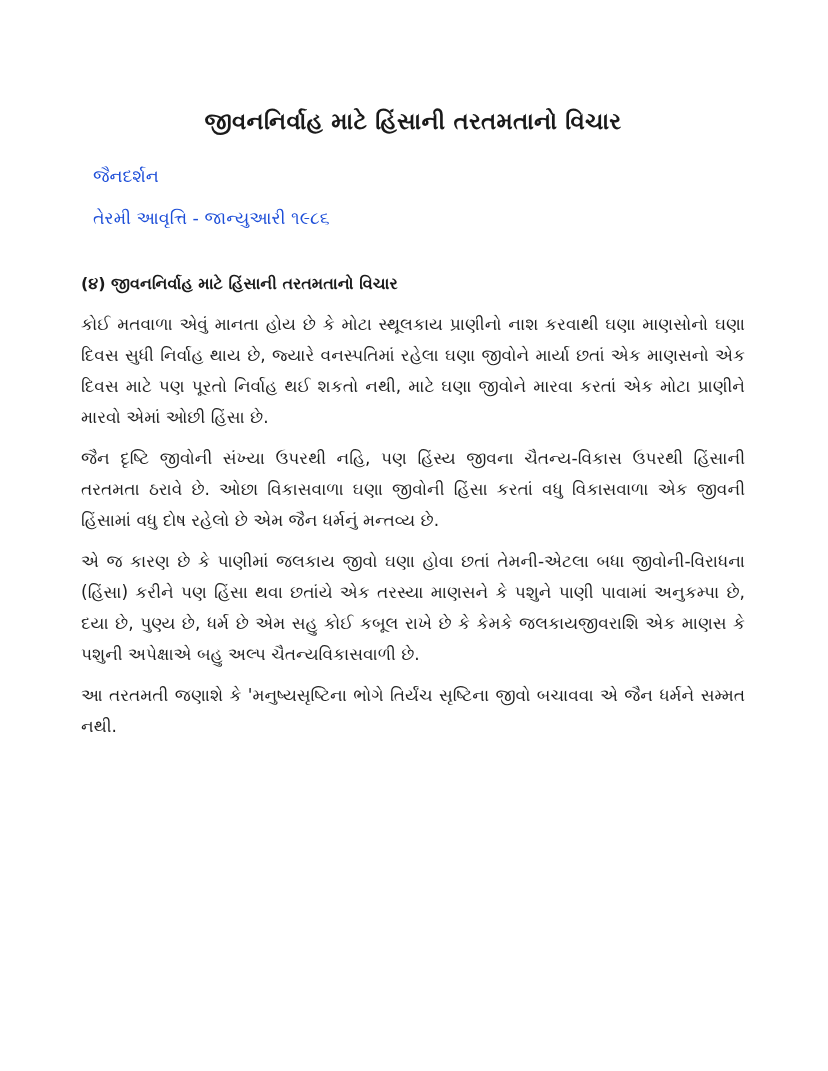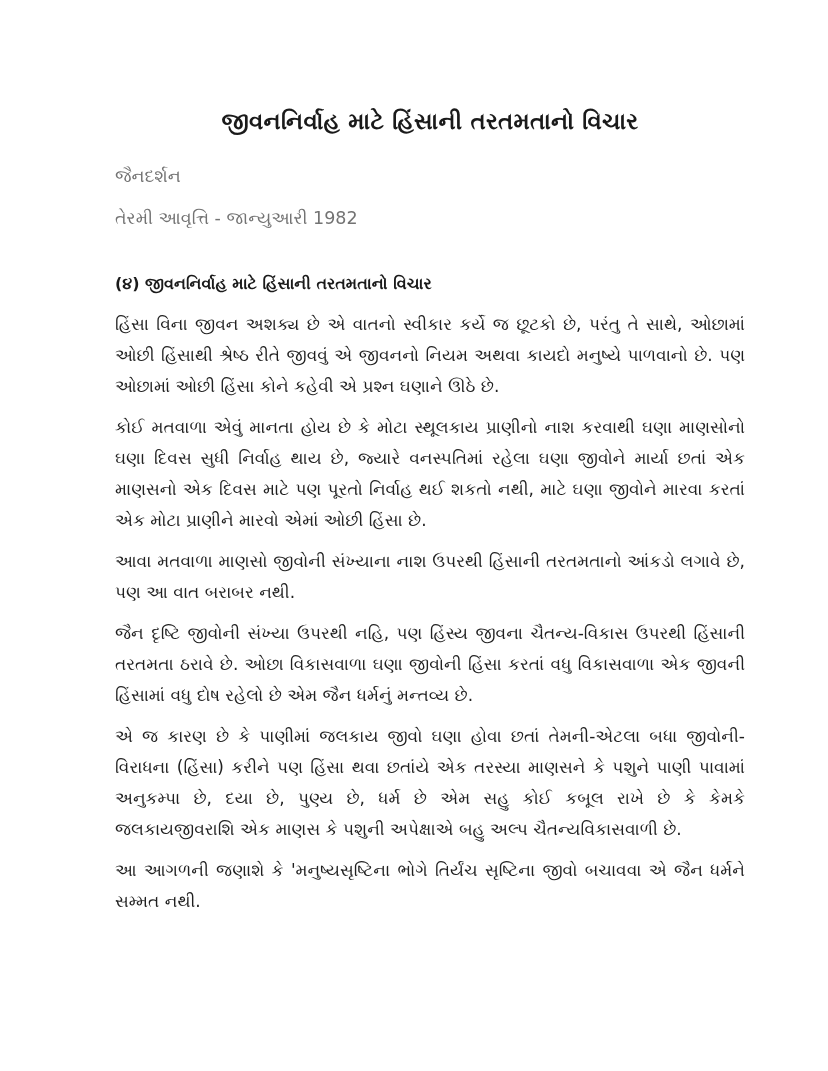--- a/index.html
+++ b/index.html
@@ -11,36 +11,36 @@
     width: 828px;
     height: 1071px;
     color: #1f1f1f;
     font-family: "DejaVu Sans", sans-serif;
     overflow: hidden;
   }
   .page {
     box-sizing: border-box;
     width: 828px;
     height: 1071px;
-    padding: 108px 83px 40px 115px;
+    padding: 108px 83px 40px 81px;
     background: #ffffff;
   }
   .doc-title {
     margin: 0 0 30px 0;
     text-align: center;
     font-size: 23px;
     font-weight: 600;
     letter-spacing: 0.2px;
     color: #1a1a1a;
   }
   .meta-line {
-    margin: 0 0 19px 0;
+    margin: 0 0 19px 12px;
     font-size: 17.5px;
     line-height: 23px;
-    color: #737373;
+    color: #1d4ed8;
   }
   .section-heading {
     margin: 44px 0 16px 0;
     font-size: 16px;
     font-weight: 700;
     color: #1a1a1a;
   }
   .body-paragraph {
     margin: 0 0 10px 0;
     font-size: 17px;
@@ -53,30 +53,28 @@
 </head>
 <body>
 
 <div class="page">
 
   <h1 class="doc-title">જીવનનિર્વાહ માટે હિંસાની તરતમતાનો વિચાર</h1>
 
   <p class="meta-line">જૈનદર્શન</p>
 
 
-  <p class="meta-line">તેરમી આવૃત્તિ - જાન્યુઆરી 1982</p>
+  <p class="meta-line">તેરમી આવૃત્તિ - જાન્યુઆરી ૧૯૮૬</p>
 
   <h2 class="section-heading">(૪) જીવનનિર્વાહ માટે હિંસાની તરતમતાનો વિચાર</h2>
 
-  <p class="body-paragraph">હિંસા વિના જીવન અશક્ય છે એ વાતનો સ્વીકાર કર્યે જ છૂટકો છે, પરંતુ તે સાથે, ઓછામાં ઓછી હિંસાથી શ્રેષ્ઠ રીતે જીવવું એ જીવનનો નિયમ અથવા કાયદો મનુષ્યે પાળવાનો છે. પણ ઓછામાં ઓછી હિંસા કોને કહેવી એ પ્રશ્ન ઘણાને ઊઠે છે.</p>
 
   <p class="body-paragraph">કોઈ મતવાળા એવું માનતા હોય છે કે મોટા સ્થૂલકાય પ્રાણીનો નાશ કરવાથી ઘણા માણસોનો ઘણા દિવસ સુધી નિર્વાહ થાય છે, જ્યારે વનસ્પતિમાં રહેલા ઘણા જીવોને માર્યા છતાં એક માણસનો એક દિવસ માટે પણ પૂરતો નિર્વાહ થઈ શકતો નથી, માટે ઘણા જીવોને મારવા કરતાં એક મોટા પ્રાણીને મારવો એમાં ઓછી હિંસા છે.</p>
 
-  <p class="body-paragraph">આવા મતવાળા માણસો જીવોની સંખ્યાના નાશ ઉપરથી હિંસાની તરતમતાનો આંકડો લગાવે છે, પણ આ વાત બરાબર નથી.</p>
 
   <p class="body-paragraph">જૈન દૃષ્ટિ જીવોની સંખ્યા ઉપરથી નહિ, પણ હિંસ્ય જીવના ચૈતન્ય-વિકાસ ઉપરથી હિંસાની તરતમતા ઠરાવે છે. ઓછા વિકાસવાળા ઘણા જીવોની હિંસા કરતાં વધુ વિકાસવાળા એક જીવની હિંસામાં વધુ દોષ રહેલો છે એમ જૈન ધર્મનું મન્તવ્ય છે.</p>
 
 
   <p class="body-paragraph">એ જ કારણ છે કે પાણીમાં જલકાય જીવો ઘણા હોવા છતાં તેમની-એટલા બધા જીવોની-વિરાધના (હિંસા) કરીને પણ હિંસા થવા છતાંયે એક તરસ્યા માણસને કે પશુને પાણી પાવામાં અનુકમ્પા છે, દયા છે, પુણ્ય છે, ધર્મ છે એમ સહુ કોઈ કબૂલ રાખે છે કે કેમકે જલકાયજીવરાશિ એક માણસ કે પશુની અપેક્ષાએ બહુ અલ્પ ચૈતન્યવિકાસવાળી છે.</p>
 
-  <p class="body-paragraph">આ આગળની જણાશે કે 'મનુષ્યસૃષ્ટિના ભોગે તિર્યંચ સૃષ્ટિના જીવો બચાવવા એ જૈન ધર્મને સમ્મત નથી.</p>
+  <p class="body-paragraph">આ તરતમતી જણાશે કે 'મનુષ્યસૃષ્ટિના ભોગે તિર્યંચ સૃષ્ટિના જીવો બચાવવા એ જૈન ધર્મને સમ્મત નથી.</p>
 
 </div>
 
 </body></html>

